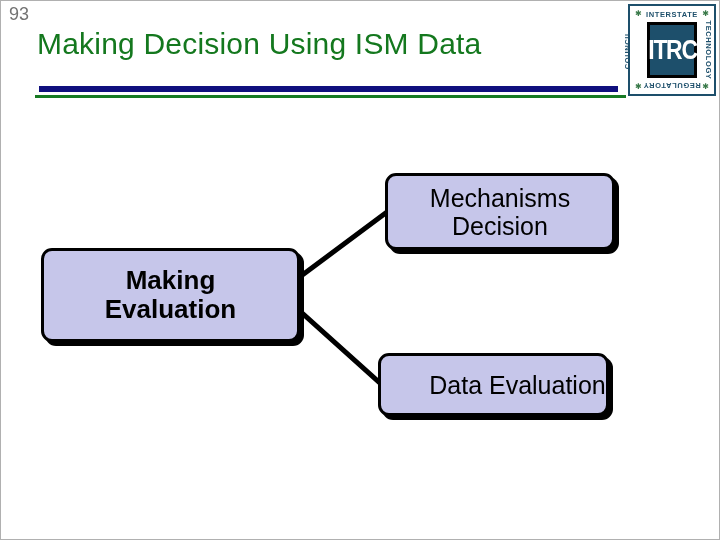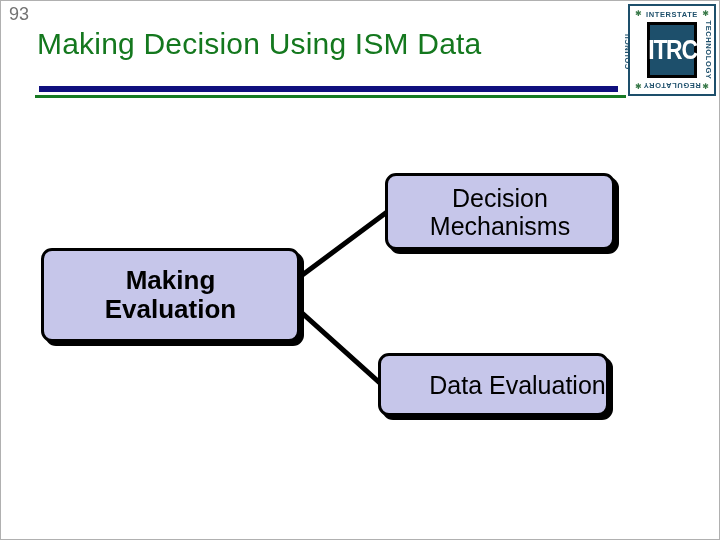--- a/index.html
+++ b/index.html
@@ -222,22 +222,22 @@
 
   <div class="node" id="node-making-decisions">
     <div>
       <div>Making</div>
       <div>Evaluation</div>
     </div>
   </div>
 
   <div class="node" id="node-decision-mechanisms">
     <div>
+      <div>Mechanisms</div>
       <div>Decision</div>
-      <div>Mechanisms</div>
     </div>
   </div>
 
   <div class="node" id="node-data-evaluation">
     <div>
       <div>Data Evaluation</div>
     </div>
   </div>
 
 </div>

